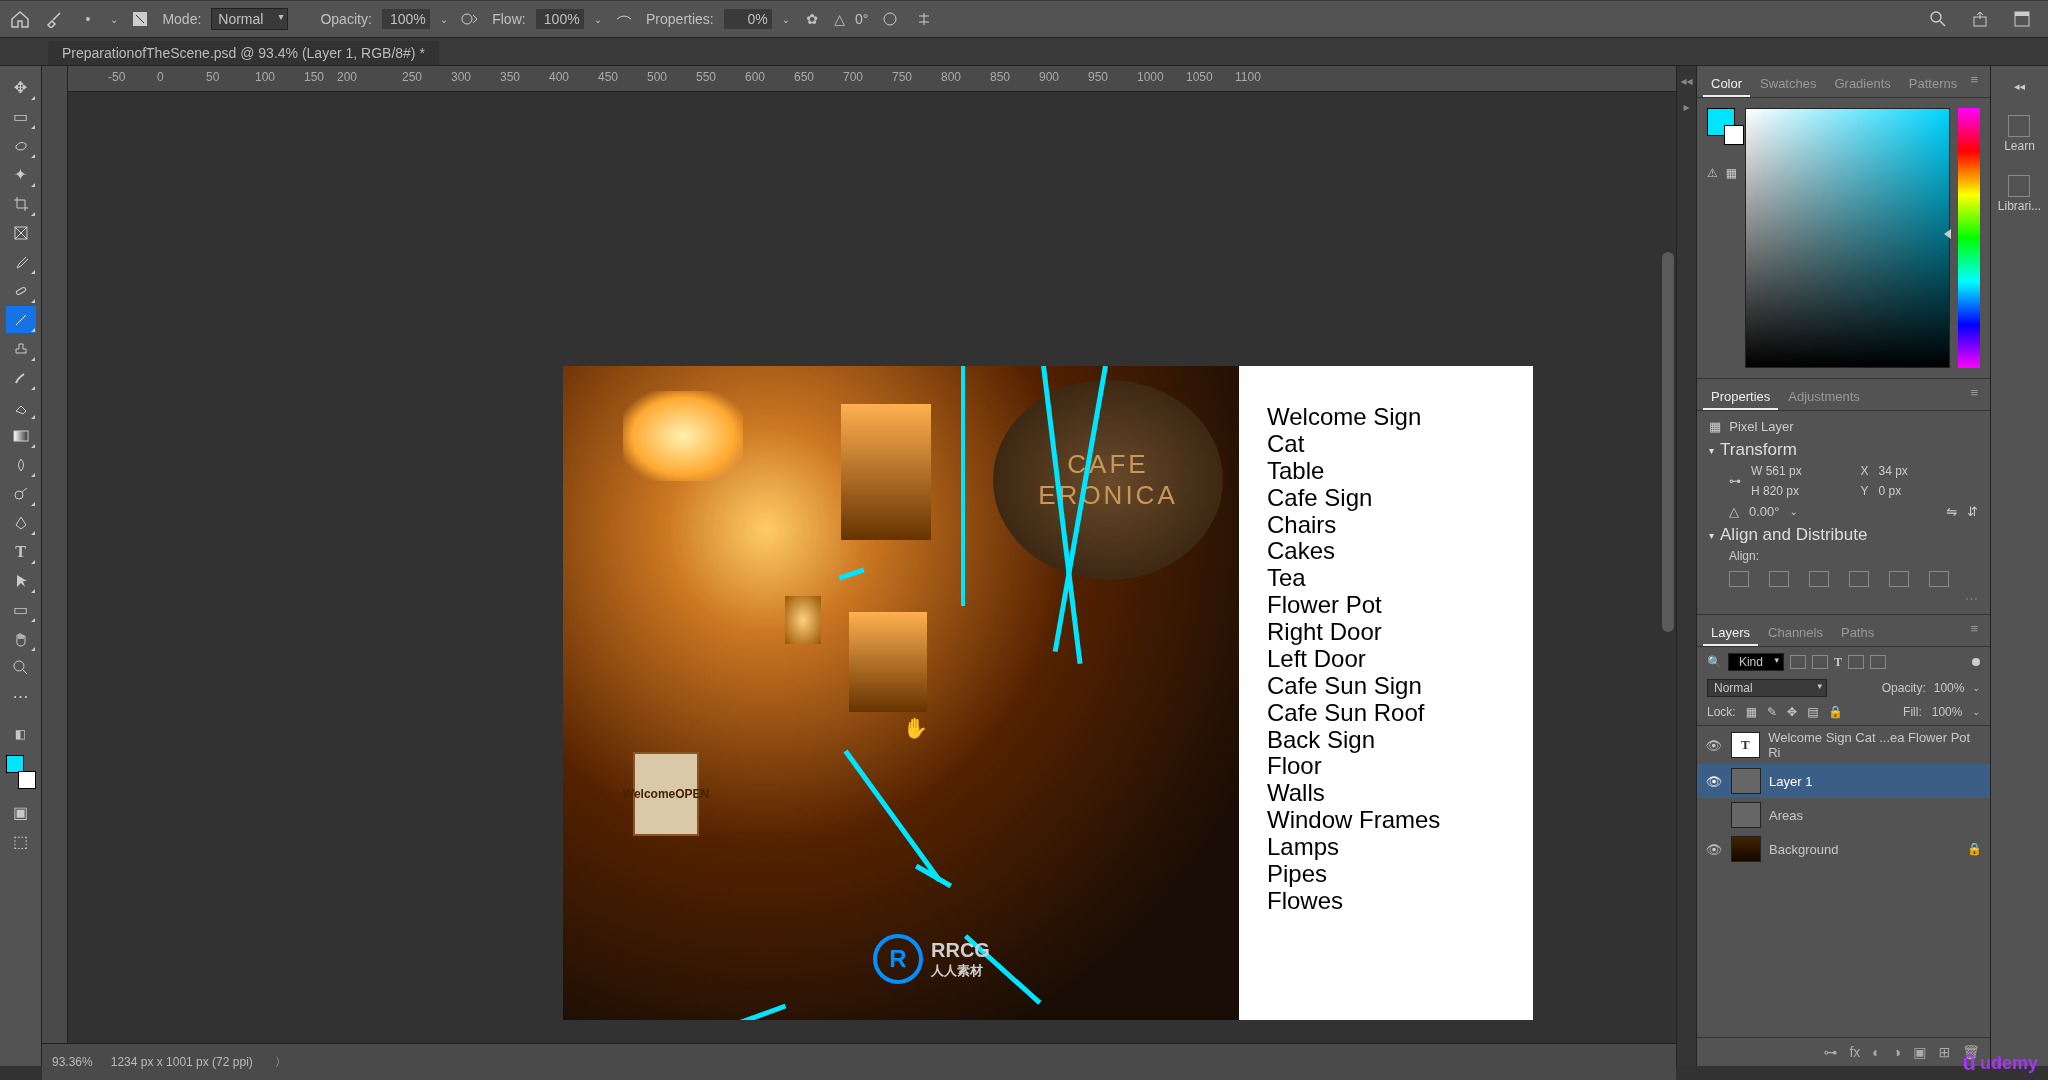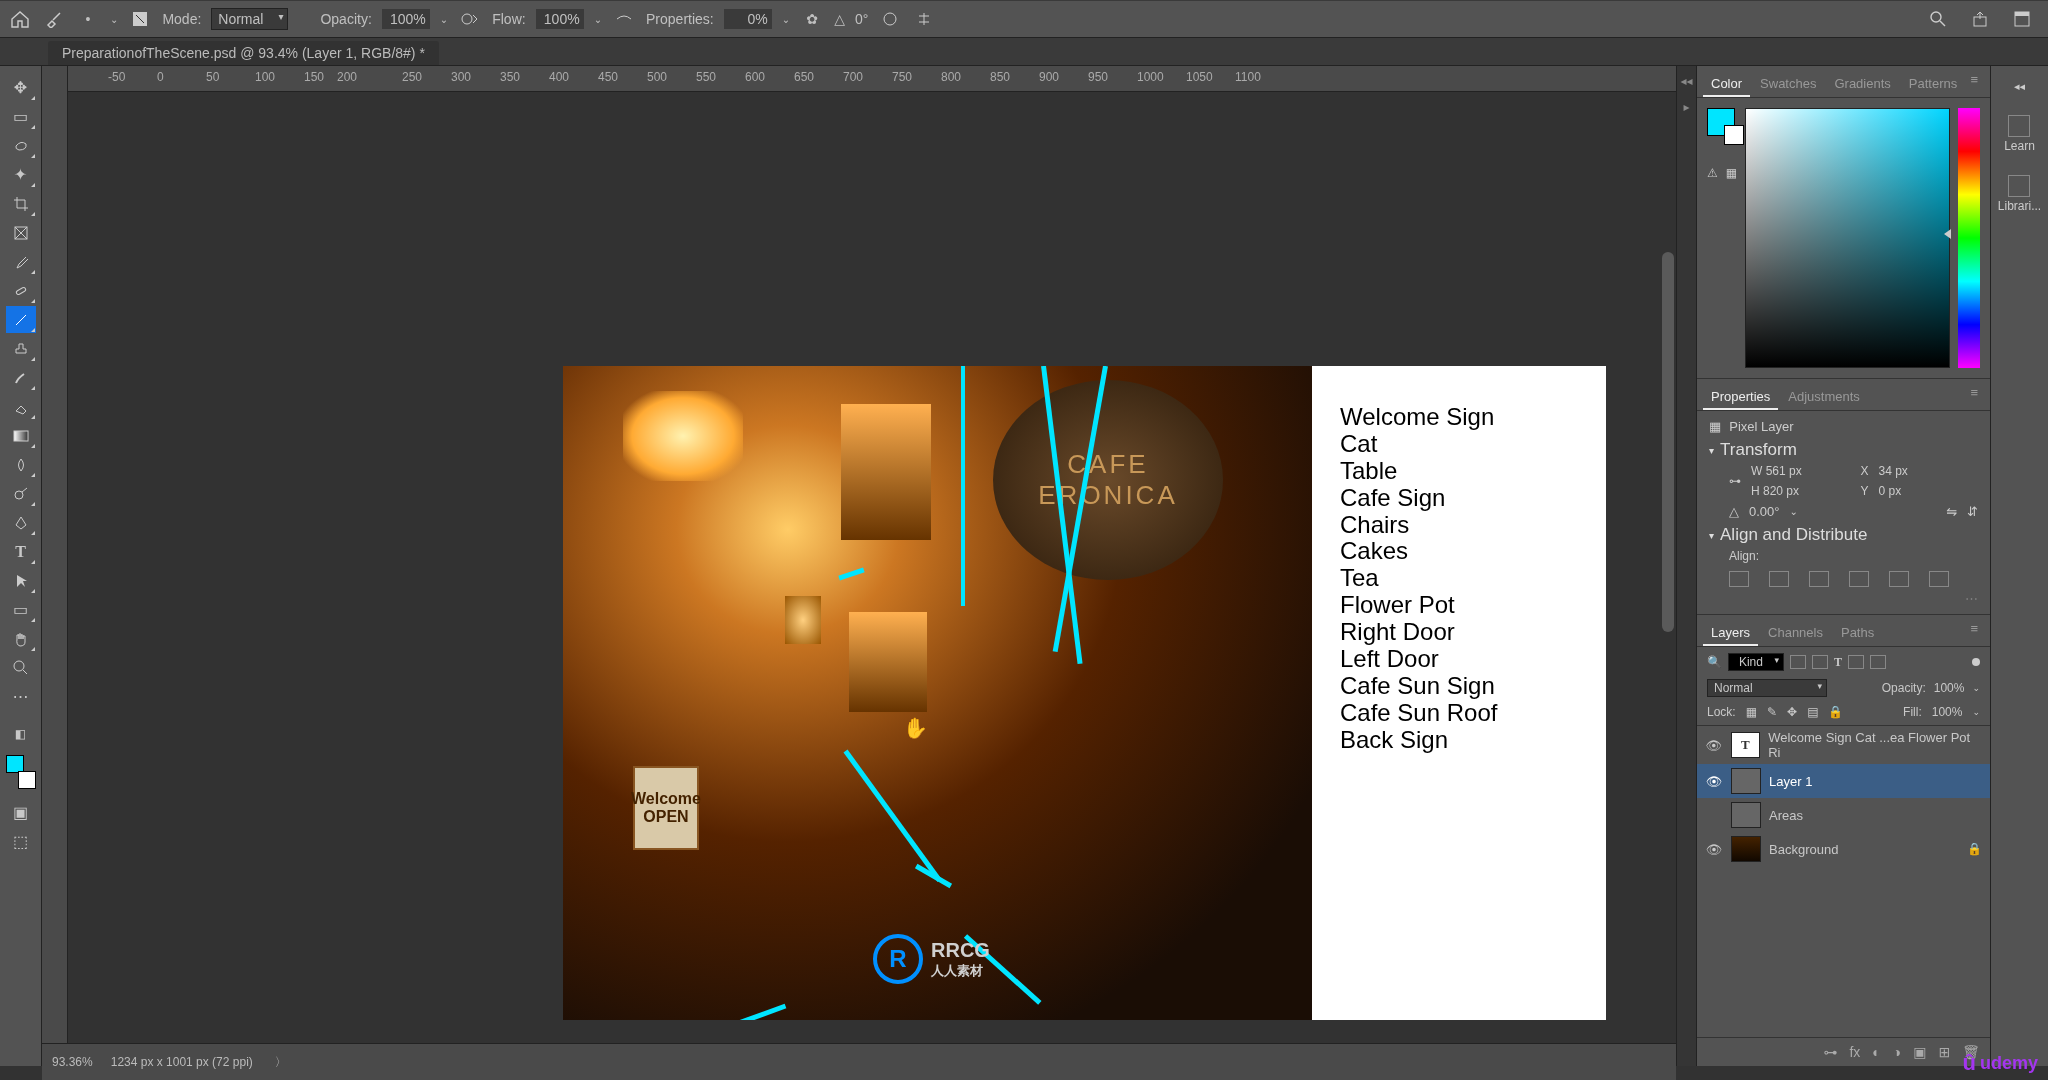--- a/index.html
+++ b/index.html
@@ -32,35 +32,35 @@
 .vruler { width:26px; background:#4a4a4a; border-right:1px solid #222; position:relative; font-size:11px; color:#888; }
 
 .canvaswrap { flex:1; display:flex; flex-direction:column; }
 .hruler { height:26px; background:#4a4a4a; border-bottom:1px solid #222; position:relative; font-size:12px; color:#aaa; }
 .hruler .t { position:absolute; top:4px; }
 .canvas { flex:1; background:#323232; position:relative; overflow:hidden; }
 .canvas .scrollh { position:absolute; bottom:2px; left:460px; width:480px; height:12px; background:#5a5a5a; border-radius:6px; }
 .canvas .scrollv { position:absolute; right:2px; top:160px; width:12px; height:380px; background:#5a5a5a; border-radius:6px; }
 
 .doc { position:absolute; left:495px; top:274px; display:flex; }
-.img { width:749px; height:654px; background:radial-gradient(ellipse at 30% 25%,#ffcc66 0%,#cc7722 15%,#552200 45%,#1a0d05 80%); position:relative; overflow:hidden; }
+.img { width:676px; height:654px; background:radial-gradient(ellipse at 30% 25%,#ffcc66 0%,#cc7722 15%,#552200 45%,#1a0d05 80%); position:relative; overflow:hidden; }
 .img .cyan { position:absolute; background:#00e5ff; }
 .img .c1 { left:398px; top:0; width:4px; height:240px; }
 .img .c2 { left:478px; top:0; width:5px; height:300px; transform:rotate(-7deg); transform-origin:top; }
 .img .c3 { left:540px; top:0; width:5px; height:290px; transform:rotate(10deg); transform-origin:top; }
 .img .c4 { left:286px; top:195px; width:5px; height:26px; transform:rotate(72deg); }
 .img .c5 { left:280px; top:385px; width:5px; height:160px; transform:rotate(-36deg); transform-origin:top; }
 .img .c6 { left:368px; top:490px; width:5px; height:40px; transform:rotate(-60deg); }
 .img .c7 { left:400px; top:570px; width:5px; height:100px; transform:rotate(-48deg); transform-origin:top; }
 .img .c8 { left:220px; top:640px; width:5px; height:170px; transform:rotate(70deg); transform-origin:top; }
 .img .lamp { position:absolute; left:60px; top:25px; width:120px; height:90px; background:radial-gradient(#fff2b0,#ffaa33 60%,transparent 80%); border-radius:10px; }
 .img .win1 { position:absolute; left:278px; top:38px; width:90px; height:136px; background:linear-gradient(#ffb050,#663300); }
 .img .win2 { position:absolute; left:286px; top:246px; width:78px; height:100px; background:linear-gradient(#ffb050,#663300); }
 .img .sign { position:absolute; left:430px; top:14px; width:230px; height:200px; border-radius:50%; background:radial-gradient(#6a4a2a,#2a1a0a); color:#c89858; display:flex; flex-direction:column; align-items:center; justify-content:center; font-family:serif; font-size:26px; letter-spacing:3px; }
-.img .welcome { position:absolute; left:70px; top:400px; width:66px; height:84px; background:#d9c9a8; color:#442200; font-size:16px; font-weight:bold; display:flex; flex-direction:column; align-items:center; justify-content:center; border:2px solid #885522; }
+.img .welcome { position:absolute; left:70px; top:386px; width:66px; height:84px; background:#d9c9a8; color:#442200; font-size:12px; font-weight:bold; display:flex; flex-direction:row; align-items:center; justify-content:center; border:2px solid #885522; }
 .img .lamp2 { position:absolute; left:222px; top:230px; width:36px; height:48px; background:radial-gradient(#ffd080,#995500); }
 .img .logo { position:absolute; left:310px; top:568px; color:#d0d0d0; font-size:20px; font-weight:bold; display:flex; align-items:center; gap:8px; }
 .img .logo .c { width:50px; height:50px; border:4px solid #0090ff; border-radius:50%; display:flex; align-items:center; justify-content:center; color:#0090ff; font-size:24px; }
 .img .cursor { position:absolute; left:340px; top:350px; font-size:20px; color:#fff; }
 
 .notes { width:294px; height:654px; background:#fff; color:#000; padding:38px 28px; font-size:24px; line-height:1.12; font-family:Arial,sans-serif; }
 .notes .hdr { margin-top:54px; margin-bottom:22px; }
 
 
 .gutter { width:20px; background:#353535; display:flex; flex-direction:column; align-items:center; padding-top:8px; gap:12px; color:#888; font-size:12px; border-left:1px solid #222;}
@@ -404,20 +404,28 @@
               <div>Chairs</div>
               <div>Cakes</div>
               <div>Tea</div>
               <div>Flower Pot</div>
               <div>Right Door</div>
               <div>Left Door</div>
               <div>Cafe Sun Sign</div>
               <div>Cafe Sun Roof</div>
               <div>Back Sign</div>
             </div>
+          <div>
+              <div>Floor</div>
+              <div>Walls</div>
+              <div>Window Frames</div>
+              <div>Lamps</div>
+              <div>Pipes</div>
+              <div>Flowes</div>
+            </div>
         </div>
       </div>
       <div class="scrollh"></div>
       <div class="scrollv"></div>
     </div>
   </div>
 
   <div class="gutter">
     <span>◂◂</span>
     <span class="dot">▸</span>

